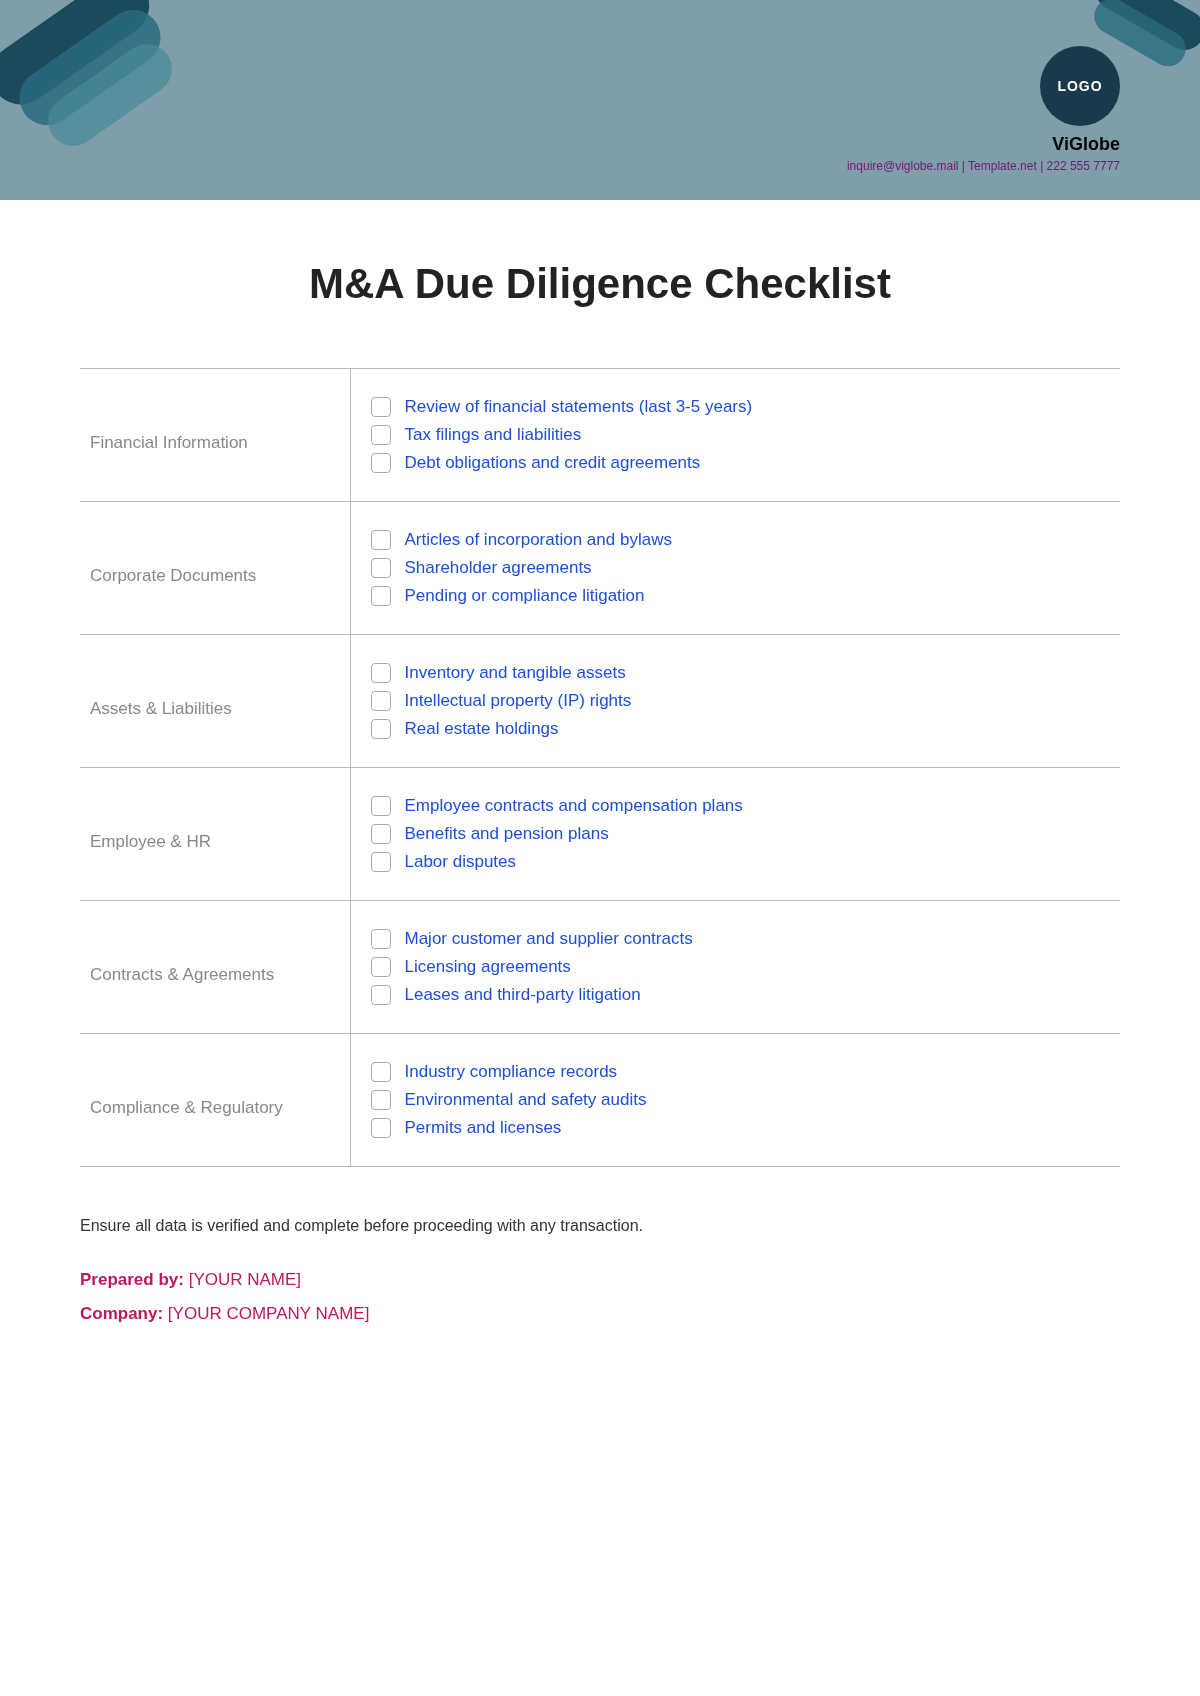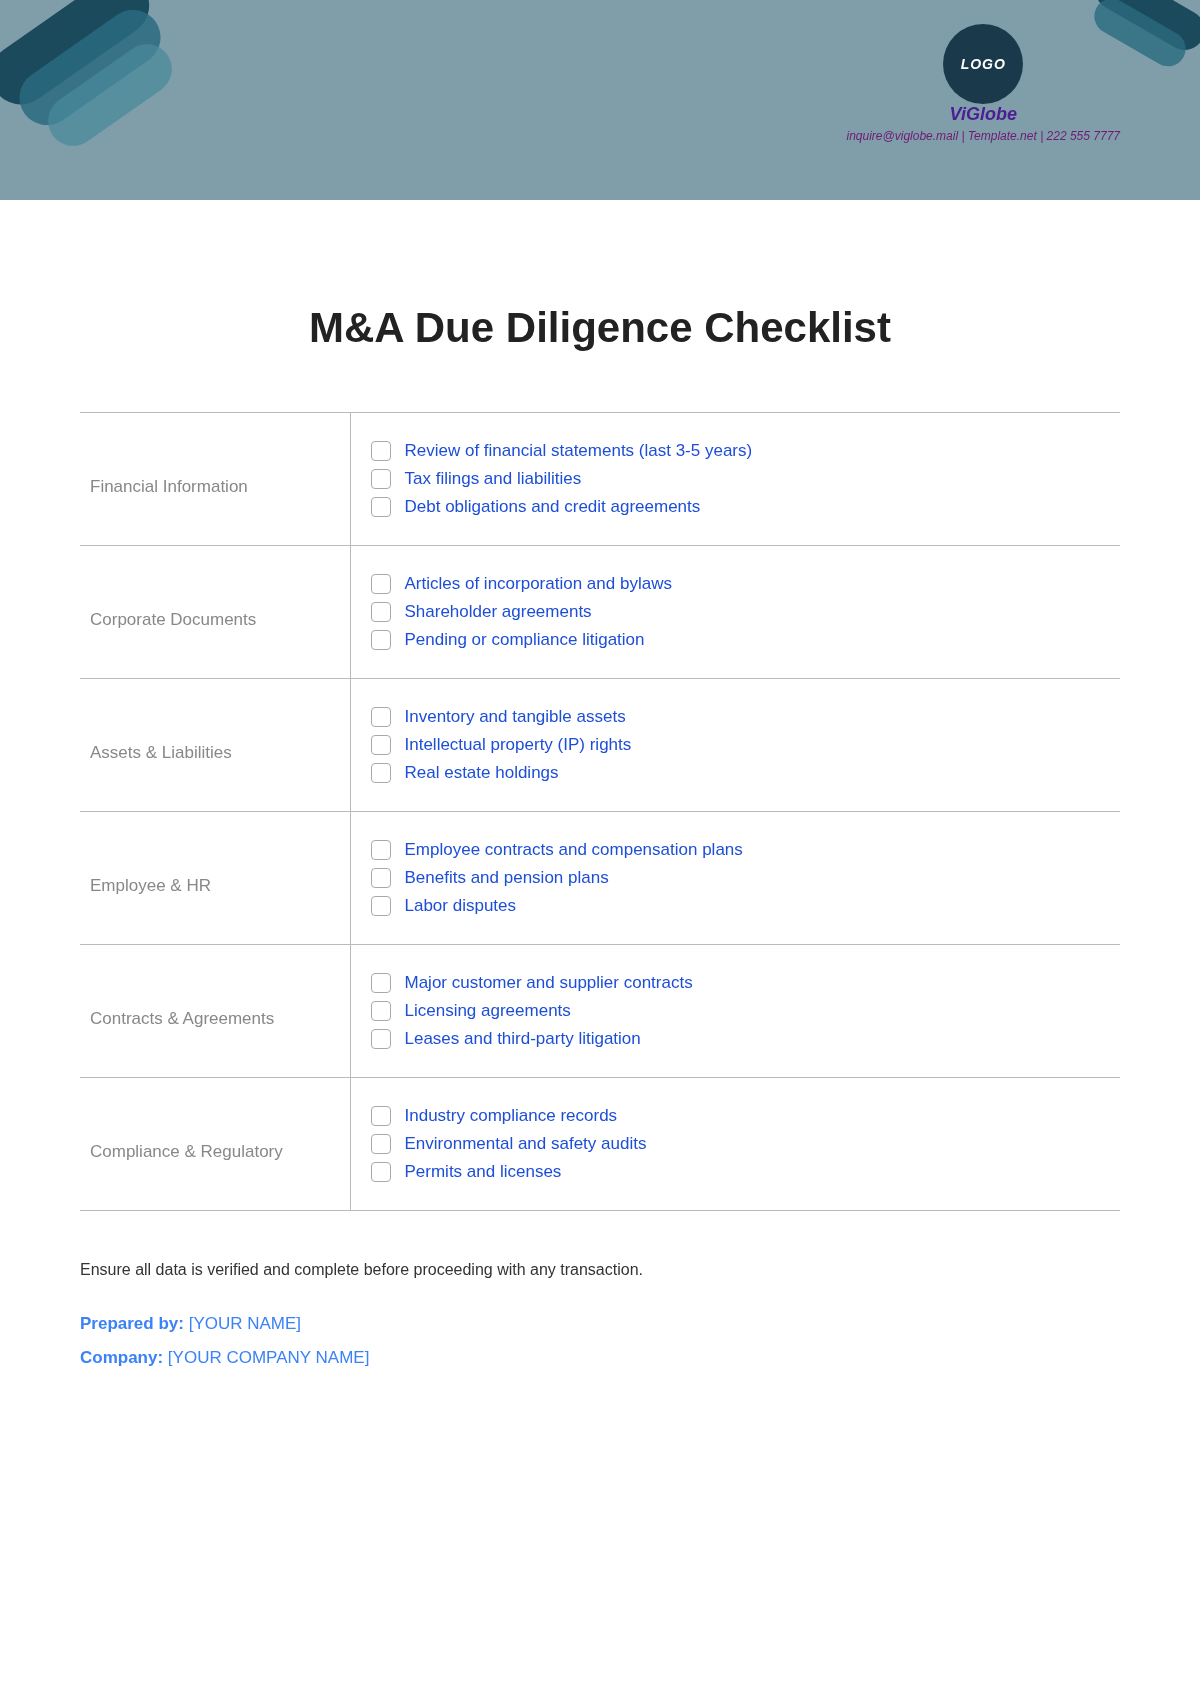--- a/index.html
+++ b/index.html
@@ -94,67 +94,65 @@
       border-radius: 18px;
       top: 25px;
       right: 30px;
       transform: rotate(30deg);
       opacity: 0.8;
     }
 
     
     .logo-area {
       position: absolute;
-      top: 24px;
+      top: 46px;
       right: 80px;
       display: flex;
       flex-direction: column;
-      align-items: center;
-      font-style: italic;
+      align-items: flex-end;
     }
 
     .logo-circle {
       width: 80px;
       height: 80px;
       background: #1a3a4c;
       border-radius: 50%;
       display: flex;
       align-items: center;
       justify-content: center;
       color: #fff;
       font-size: 14px;
       font-weight: bold;
       letter-spacing: 1px;
     }
 
     .logo-name {
       font-size: 18px;
       font-weight: bold;
-      color: #4c1d95;
-      margin-top: 0;
+      color: #000000;
+      margin-top: 8px;
     }
 
     .logo-contact {
       font-size: 12px;
       color: #701a75;
       margin-top: 4px;
     }
 
     
     .main-content {
       padding: 60px 80px 80px 80px;
     }
 
     .page-title {
       text-align: center;
       font-size: 42px;
       font-weight: bold;
       color: #222;
       margin-bottom: 60px;
-      margin-top: 44px;
     }
 
     
     .checklist-table {
       width: 100%;
       border-collapse: collapse;
       margin-bottom: 50px;
     }
 
     .checklist-table tr {
@@ -200,21 +198,21 @@
 
     
     .footer-note {
       font-size: 16px;
       color: #333;
       margin-bottom: 28px;
     }
 
     .footer-prepared {
       font-size: 17px;
-      color: #3b82f6;
+      color: #be185d;
       line-height: 2;
     }
 
     .footer-prepared strong {
       font-weight: bold;
     }
   </style>
 </head>
 <body>
 

